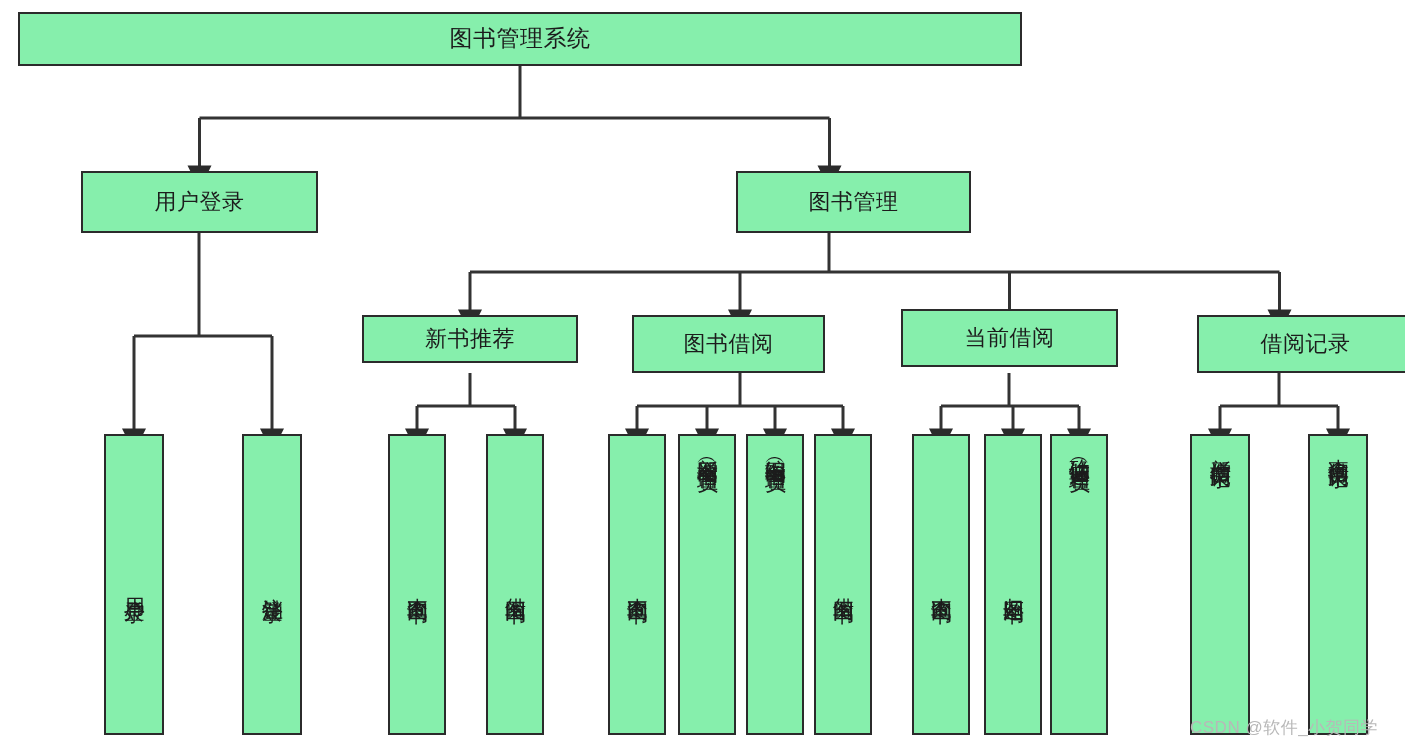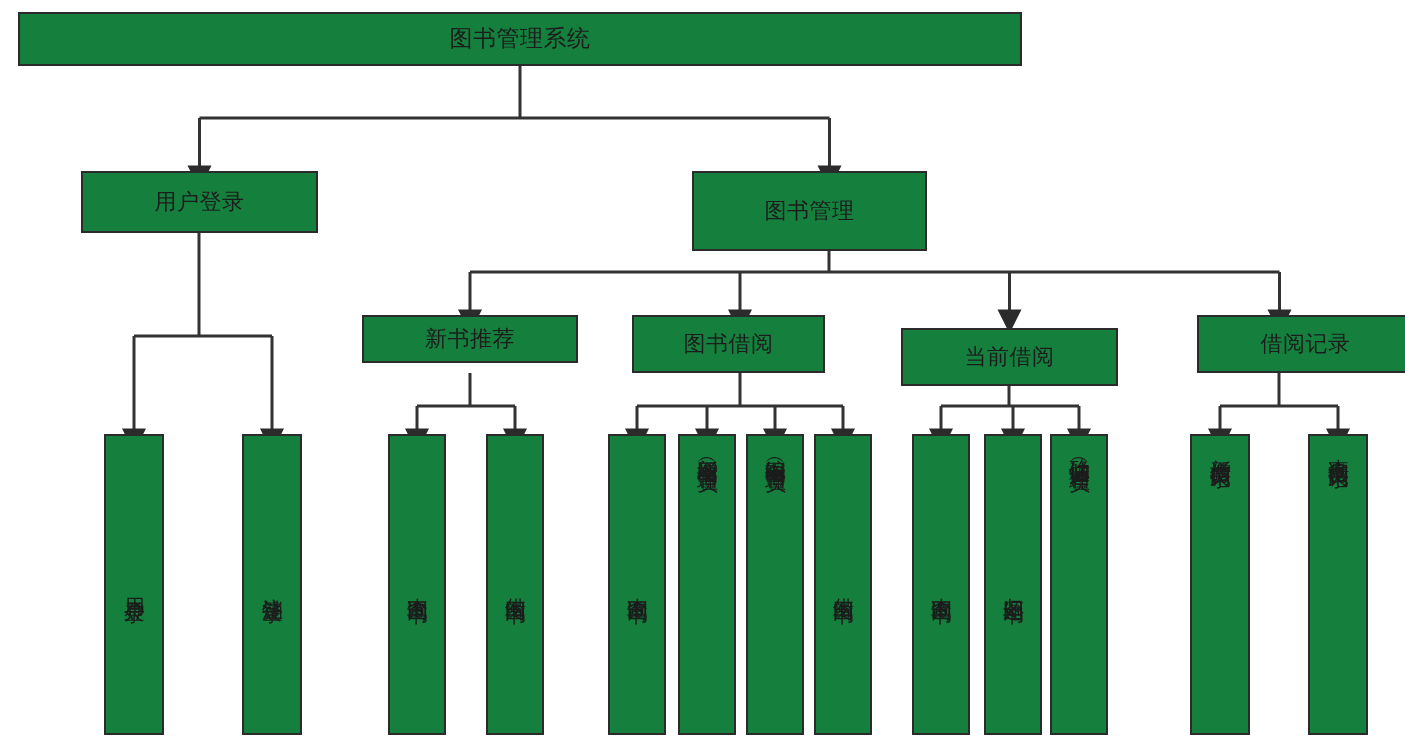--- a/index.html
+++ b/index.html
@@ -21,21 +21,21 @@
     position: absolute;
     left: 0;
     top: 0;
     width: 1405px;
     height: 747px;
     pointer-events: none;
   }
   .node {
     position: absolute;
     box-sizing: border-box;
-    background: #15803d;
+    background: #86efac;
     border: 2px solid #2b2b2b;
     display: flex;
     align-items: center;
     justify-content: center;
     color: #1c1c1c;
   }
   .node-label {
     display: block;
     text-align: center;
     letter-spacing: 0.5px;
@@ -121,30 +121,30 @@
       </g>
   </svg>
 
   <div id="nodes-layer">
       <div class="node horizontal root" style="left: 18px; top: 12px; width: 1004px; height: 54px;">
         <span class="node-label">图书管理系统</span>
       </div>
       <div class="node horizontal" style="left: 81px; top: 171px; width: 237px; height: 62px;">
         <span class="node-label">用户登录</span>
       </div>
-      <div class="node horizontal" style="left: 692px; top: 171px; width: 235px; height: 80px;">
+      <div class="node horizontal" style="left: 736px; top: 171px; width: 235px; height: 62px;">
         <span class="node-label">图书管理</span>
       </div>
       <div class="node horizontal" style="left: 362px; top: 315px; width: 216px; height: 48px;">
         <span class="node-label">新书推荐</span>
       </div>
       <div class="node horizontal" style="left: 632px; top: 315px; width: 193px; height: 58px;">
         <span class="node-label">图书借阅</span>
       </div>
-      <div class="node horizontal" style="left: 901px; top: 328px; width: 217px; height: 58px;">
+      <div class="node horizontal" style="left: 901px; top: 309px; width: 217px; height: 58px;">
         <span class="node-label">当前借阅</span>
       </div>
       <div class="node horizontal" style="left: 1171px; top: 315px; width: 217px; height: 58px; margin-left: 26px;">
         <span class="node-label">借阅记录</span>
       </div>
       <div class="node vertical center-text" style="left: 104px; top: 434px; width: 60px; height: 301px;">
         <span class="node-label">用户登录</span>
       </div>
       <div class="node vertical center-text" style="left: 242px; top: 434px; width: 60px; height: 301px;">
         <span class="node-label">注销登录</span>
@@ -177,14 +177,15 @@
         <span class="node-label">确认归还（管理员）</span>
       </div>
       <div class="node vertical" style="left: 1190px; top: 434px; width: 60px; height: 301px;">
         <span class="node-label">新增借阅记录</span>
       </div>
       <div class="node vertical" style="left: 1308px; top: 434px; width: 60px; height: 301px;">
         <span class="node-label">查询借阅记录</span>
       </div>
     </div>
 
+  <div class="watermark" style="left: 1190px; top: 716px;">CSDN @软件_小贺同学</div>
 
 </div>
 
 </body></html>

